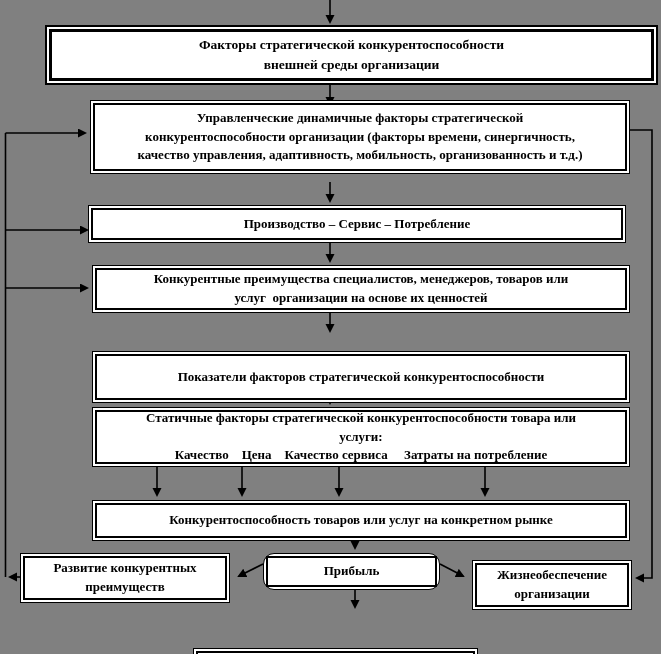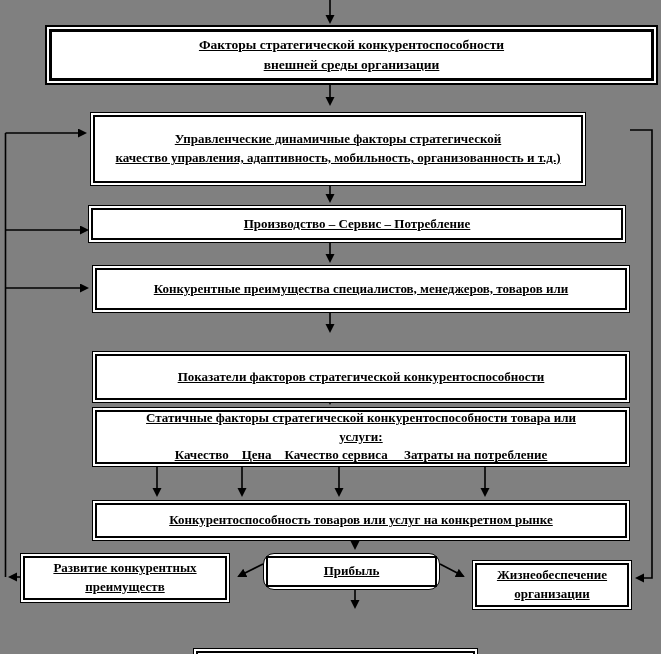--- a/index.html
+++ b/index.html
@@ -9,21 +9,20 @@
     background:#808080;
     font-family:"Liberation Serif","DejaVu Serif",serif;
     overflow:hidden;
   }
   .box {
     position:absolute;
     background:#ffffff;
     border:1px solid #000;
     padding:2px;
     box-sizing:border-box;
-    text-decoration:underline;
   }
   .box .inner {
     border:2px solid #000;
     width:100%; height:100%;
     box-sizing:border-box;
     display:flex; flex-direction:column;
     align-items:center; justify-content:center;
     text-align:center;
   }
   .box.thick { border-width:2px; }
@@ -97,36 +96,38 @@
     </g>
   </svg>
 
   <div class="box thick title" style="left:45px; top:25px; width:613px; height:60px;">
     <div class="inner">
       <div class="line">Факторы стратегической конкурентоспособности</div>
       <div class="line">внешней среды организации</div>
     </div>
   </div>
 
-  <div class="box" style="left:90px; top:112px; width:496px; height:74px;">
+  <div class="box" style="left:90px; top:100px; width:540px; height:74px;">
     <div class="inner">
       <div class="line">Управленческие динамичные факторы стратегической</div>
+      <div class="line">конкурентоспособности организации (факторы времени, синергичность,</div>
       <div class="line">качество управления, адаптивность, мобильность, организованность и т.д.)</div>
     </div>
   </div>
 
   <div class="box" style="left:88px; top:205px; width:538px; height:38px;">
     <div class="inner">
       <div class="line">Производство – Сервис – Потребление</div>
     </div>
   </div>
 
   <div class="box" style="left:92px; top:265px; width:538px; height:48px;">
     <div class="inner">
       <div class="line">Конкурентные преимущества специалистов, менеджеров, товаров или</div>
+      <div class="line">услуг  организации на основе их ценностей</div>
     </div>
   </div>
 
   <div class="box" style="left:92px; top:335px; width:538px; height:52px;margin-top:16px;">
     <div class="inner">
       <div class="line">Показатели факторов стратегической конкурентоспособности</div>
     </div>
   </div>
 
   <div class="box" style="left:92px; top:407px; width:538px; height:60px;">

